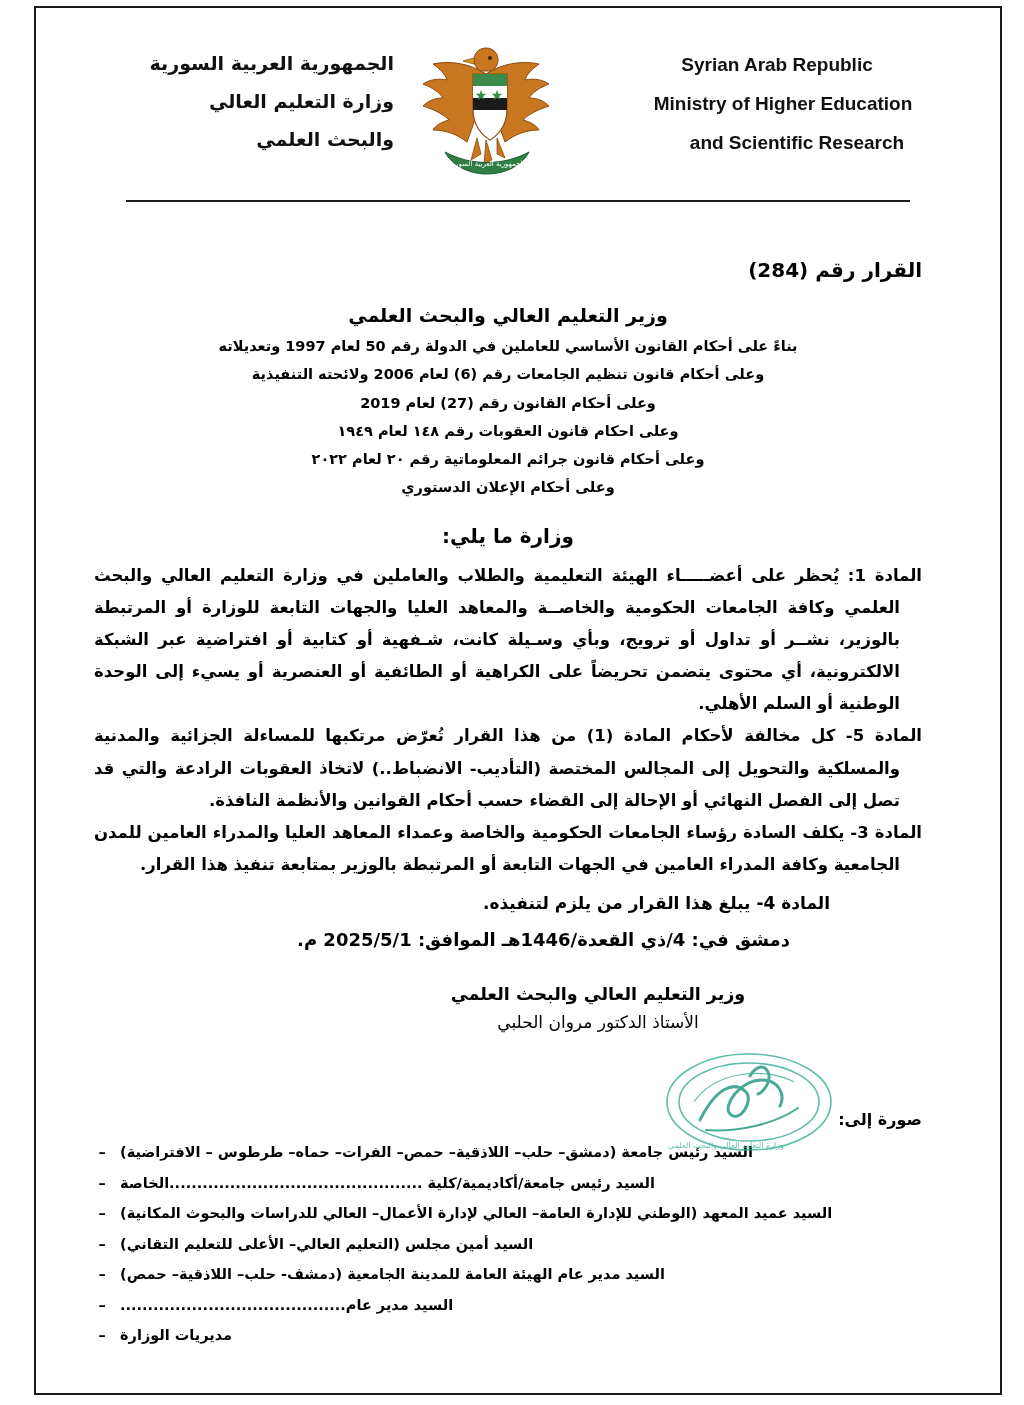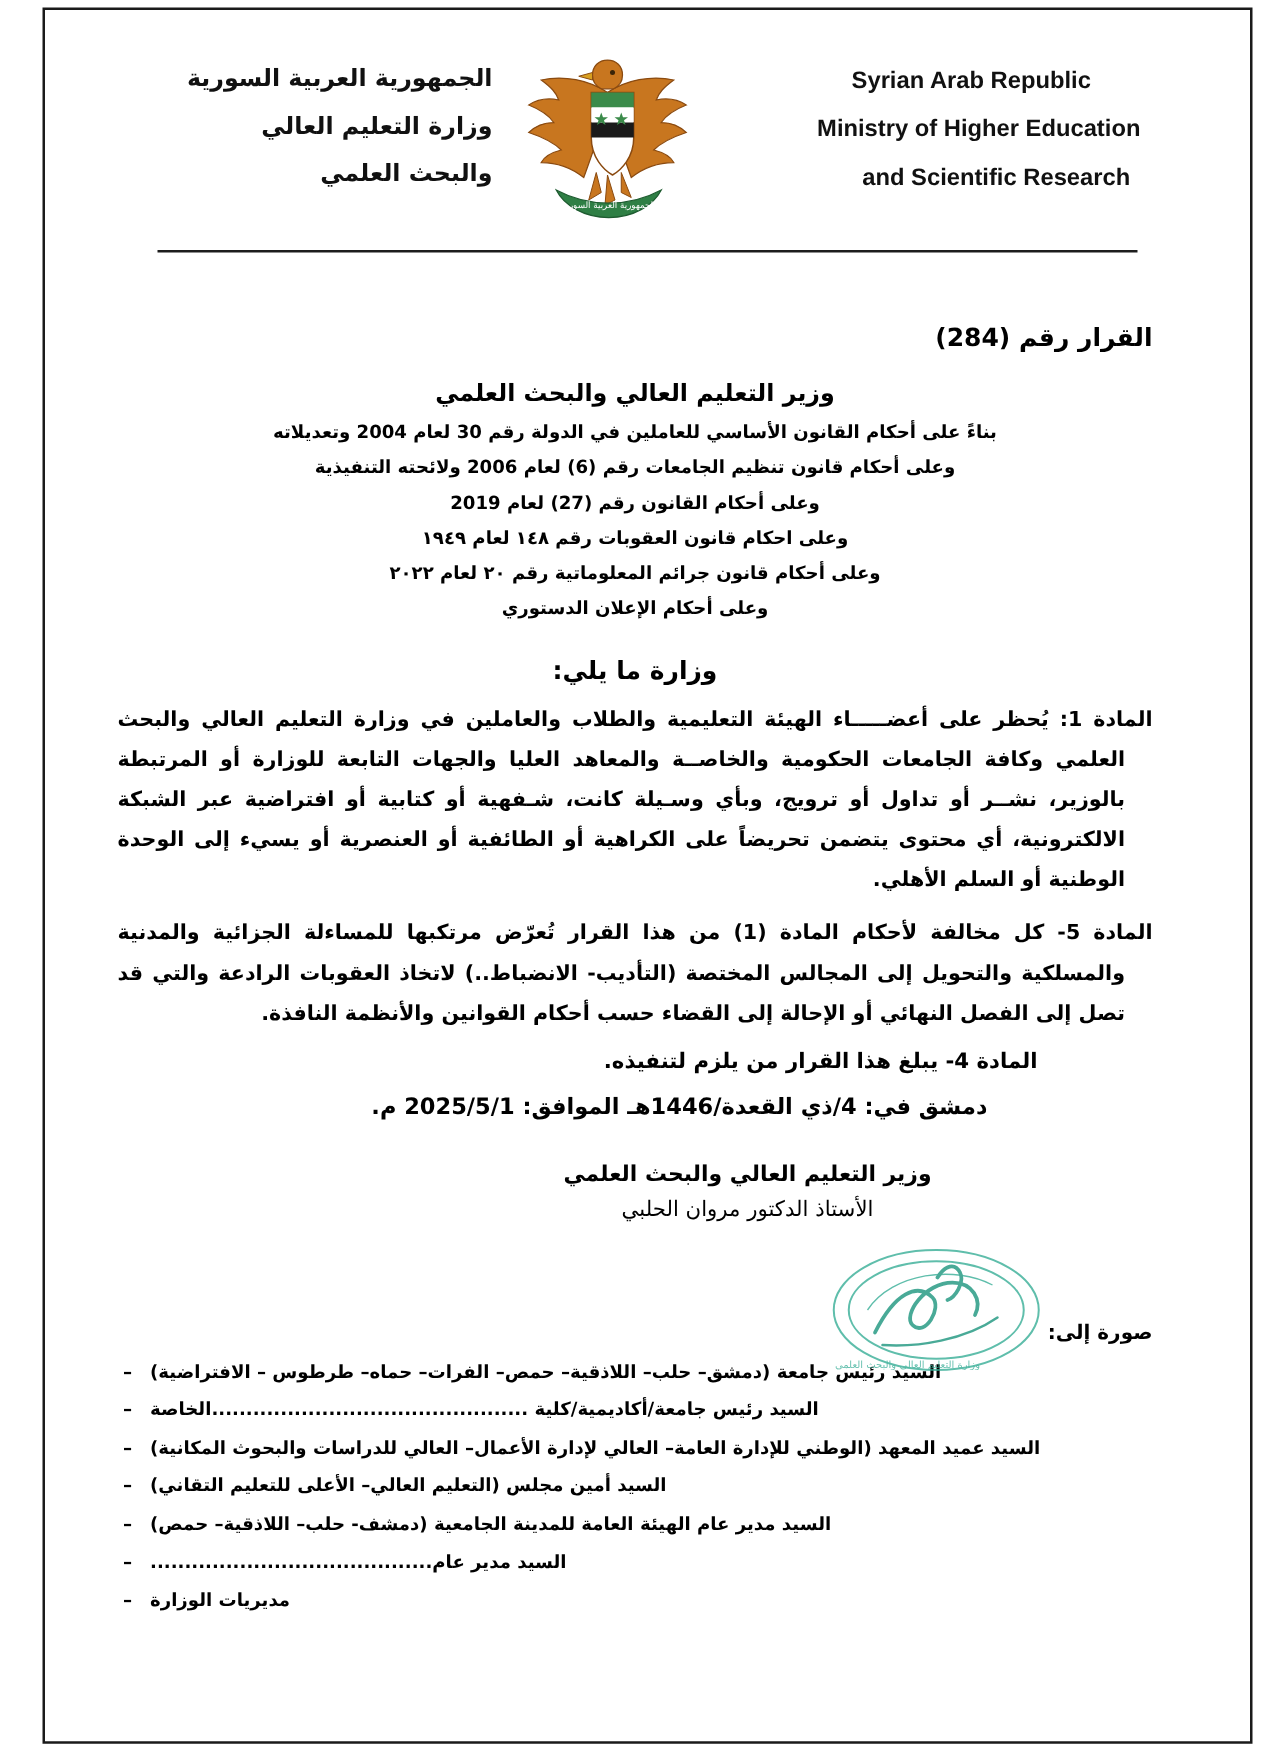--- a/index.html
+++ b/index.html
@@ -122,21 +122,20 @@
     text-align: center;
     font-size: 20px;
     font-weight: 700;
     margin-top: 22px;
     margin-bottom: 12px;
   }
   .article {
     font-size: 16.5px;
     font-weight: 700;
     line-height: 1.95;
-    margin-top: 10px;
     text-align: justify;
     text-align-last: right;
     padding-right: 0px;
   }
   .article .lbl { white-space: nowrap; }
   .article.indent { padding-right: 22px; text-indent: -22px; }
   .art4 {
     font-size: 17px;
     font-weight: 700;
     margin-top: 12px;
@@ -274,40 +273,44 @@
 
     <div class="rule"></div>
 
     <div class="doc-body">
 
       <div class="decision-no">القرار رقم (284)</div>
 
       <div class="minister-line">وزير التعليم العالي والبحث العلمي</div>
 
       <div class="preamble">
-        <div>بناءً على أحكام القانون الأساسي للعاملين في الدولة رقم 30 لعام 2004 وتعديلاته</div>
+        <div>بناءً على أحكام القانون الأساسي للعاملين في الدولة رقم 50 لعام 1997 وتعديلاته</div>
         <div>وعلى أحكام قانون تنظيم الجامعات رقم (6) لعام 2006 ولائحته التنفيذية</div>
         <div>وعلى أحكام القانون رقم (27) لعام 2019</div>
         <div>وعلى احكام قانون العقوبات رقم ١٤٨ لعام ١٩٤٩</div>
         <div>وعلى أحكام قانون جرائم المعلوماتية رقم ٢٠ لعام ٢٠٢٢</div>
         <div>وعلى أحكام الإعلان الدستوري</div>
       </div>
 
       <div class="decrees">وزارة ما يلي:</div>
 
       <div class="article indent">
         <span class="lbl">المادة 1:</span>
         <span>يُحظر على أعضـــــاء الهيئة التعليمية والطلاب والعاملين في وزارة التعليم العالي والبحث العلمي وكافة الجامعات الحكومية والخاصــة والمعاهد العليا والجهات التابعة للوزارة أو المرتبطة بالوزير، نشــر أو تداول أو ترويج، وبأي وسـيلة كانت، شـفهية أو كتابية أو افتراضية عبر الشبكة الالكترونية، أي محتوى يتضمن تحريضاً على الكراهية أو الطائفية أو العنصرية أو يسيء إلى الوحدة الوطنية أو السلم الأهلي.</span>
       </div>
 
       <div class="article indent">
         <span class="lbl">المادة 5-</span>
         <span>كل مخالفة لأحكام المادة (1) من هذا القرار تُعرّض مرتكبها للمساءلة الجزائية والمدنية والمسلكية والتحويل إلى المجالس المختصة (التأديب- الانضباط..) لاتخاذ العقوبات الرادعة والتي قد تصل إلى الفصل النهائي أو الإحالة إلى القضاء حسب أحكام القوانين والأنظمة النافذة.</span>
       </div>
 
+      <div class="article indent">
+        <span class="lbl">المادة 3-</span>
+        <span>يكلف السادة رؤساء الجامعات الحكومية والخاصة وعمداء المعاهد العليا والمدراء العامين للمدن الجامعية وكافة المدراء العامين في الجهات التابعة أو المرتبطة بالوزير بمتابعة تنفيذ هذا القرار.</span>
+      </div>
 
       <div class="art4">
         <span class="lbl">المادة 4-</span>
         <span>يبلغ هذا القرار من يلزم لتنفيذه.</span>
       </div>
 
       <div class="date-line">دمشق في:  4/ذي القعدة/1446هـ  الموافق: 2025/5/1 م.</div>
 
       <div class="sign">
         <div class="sign-inner">

